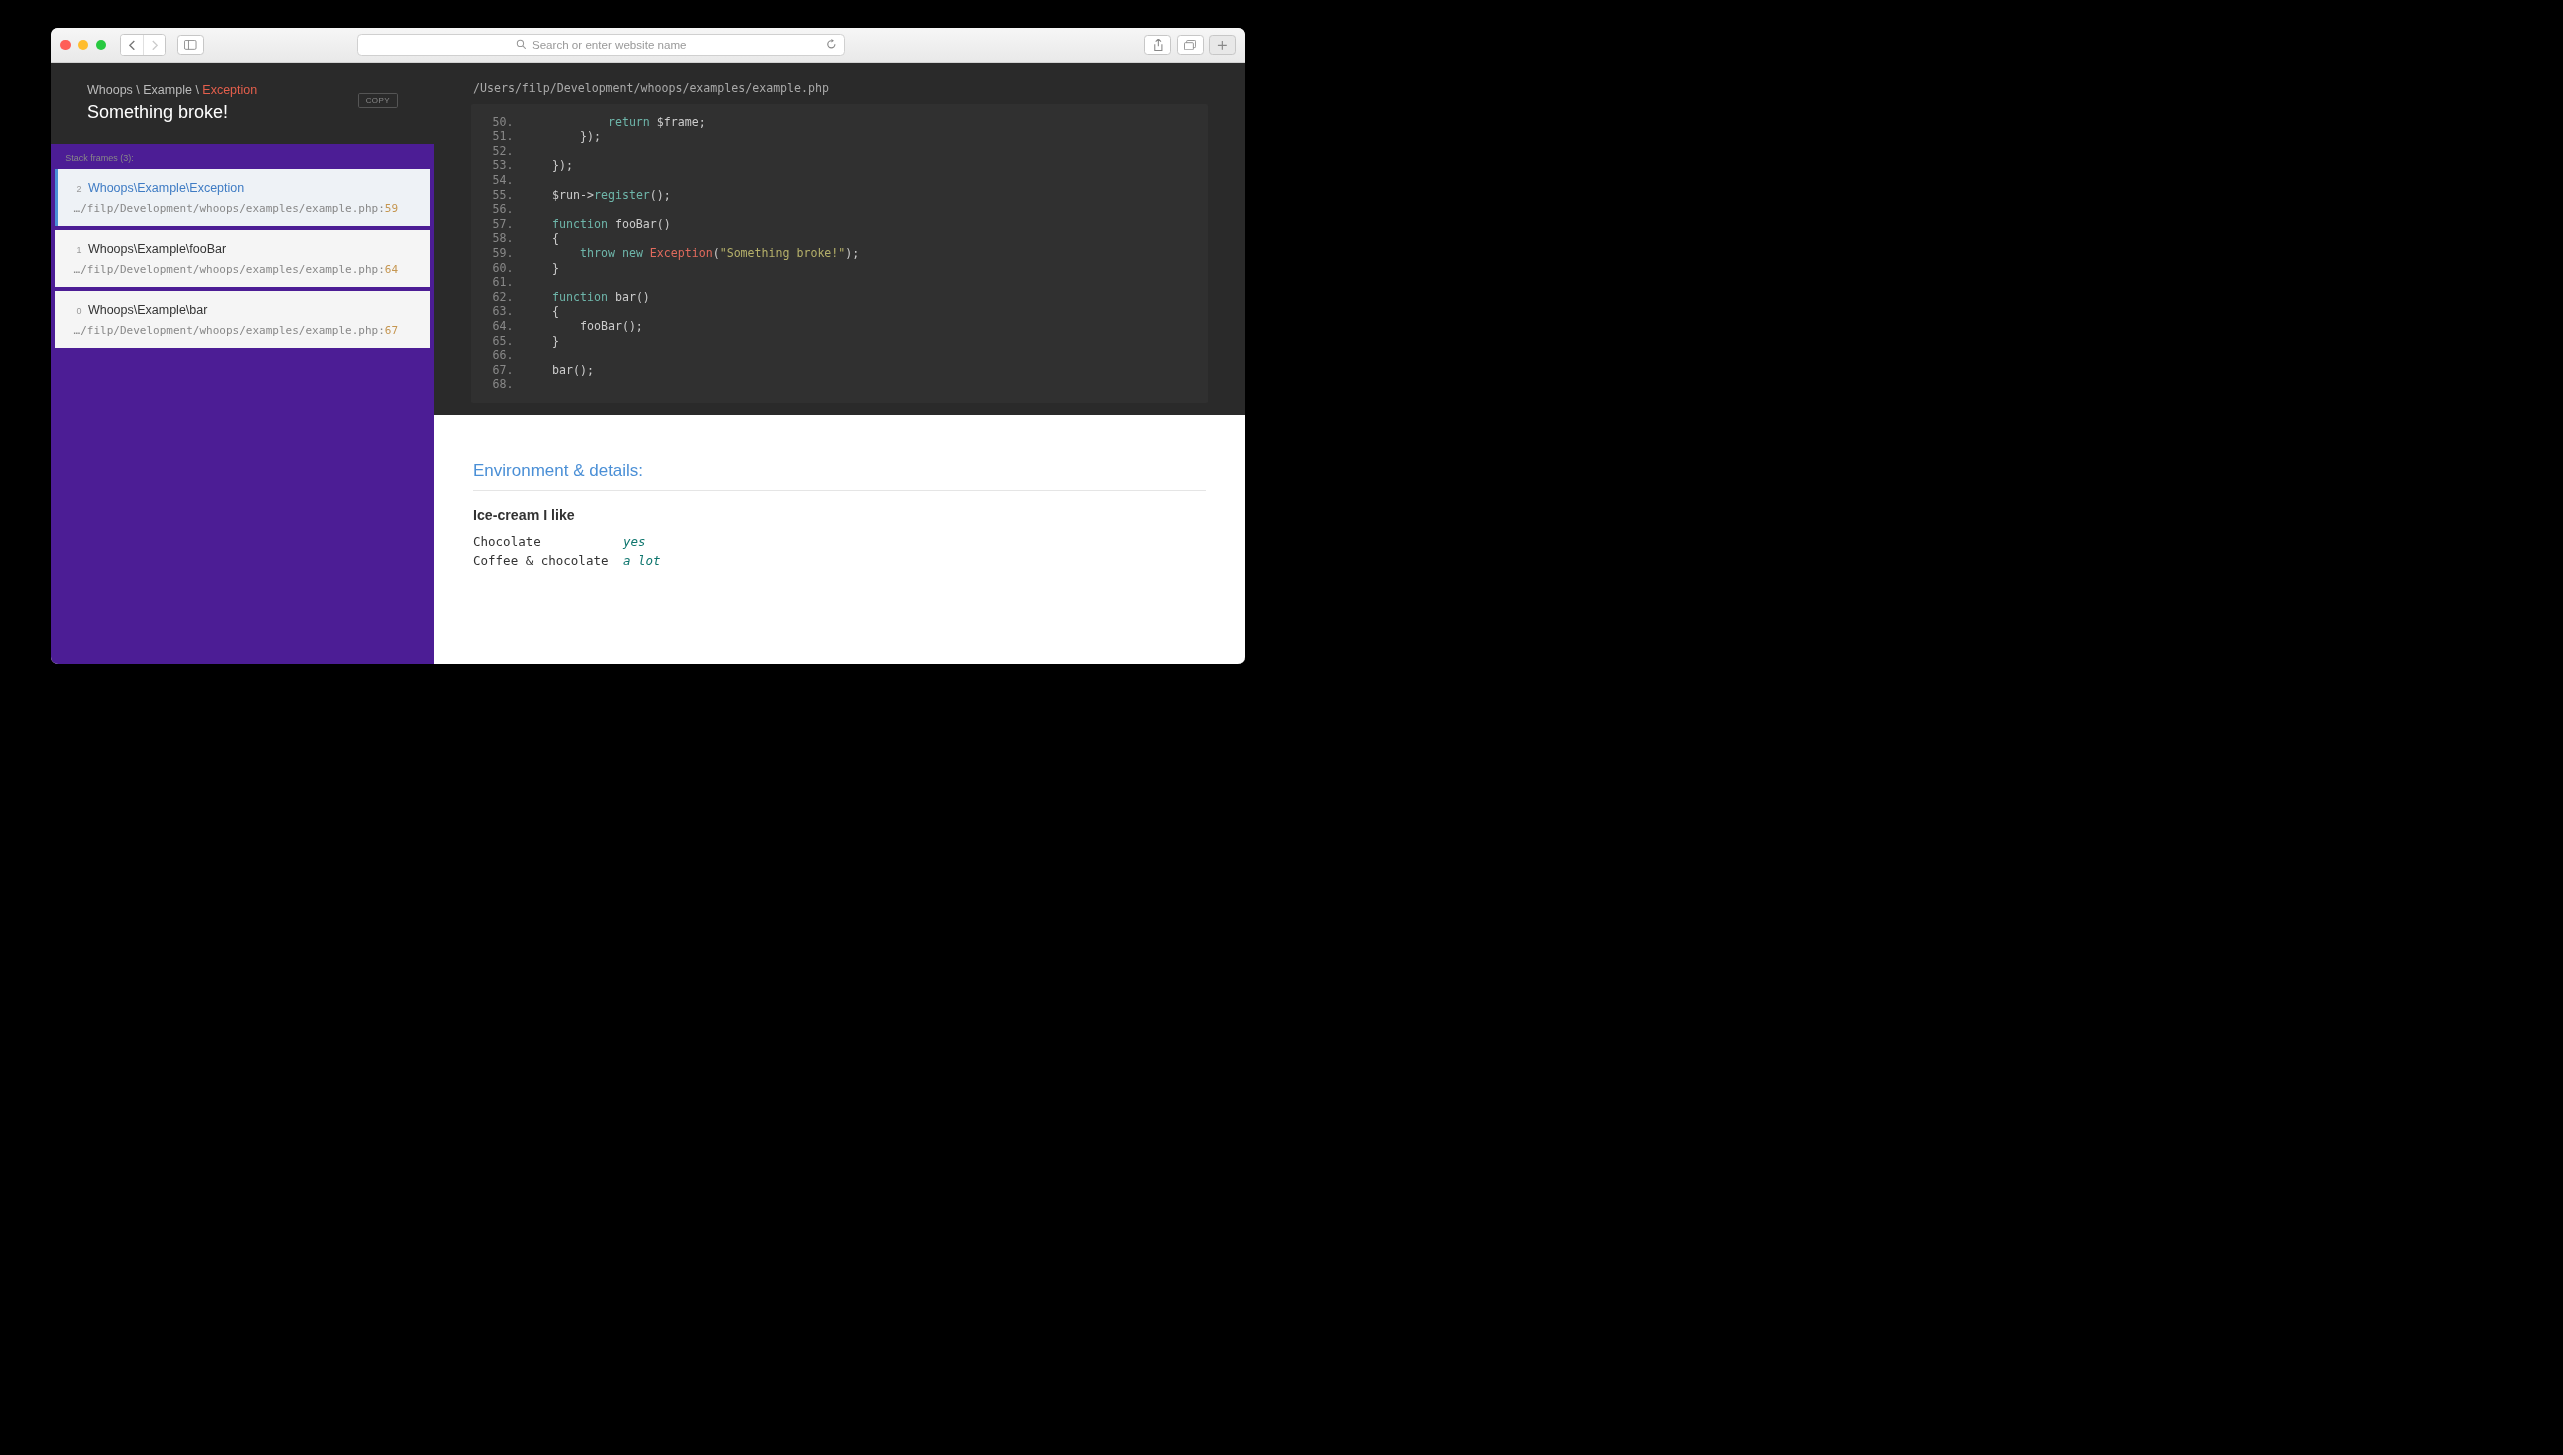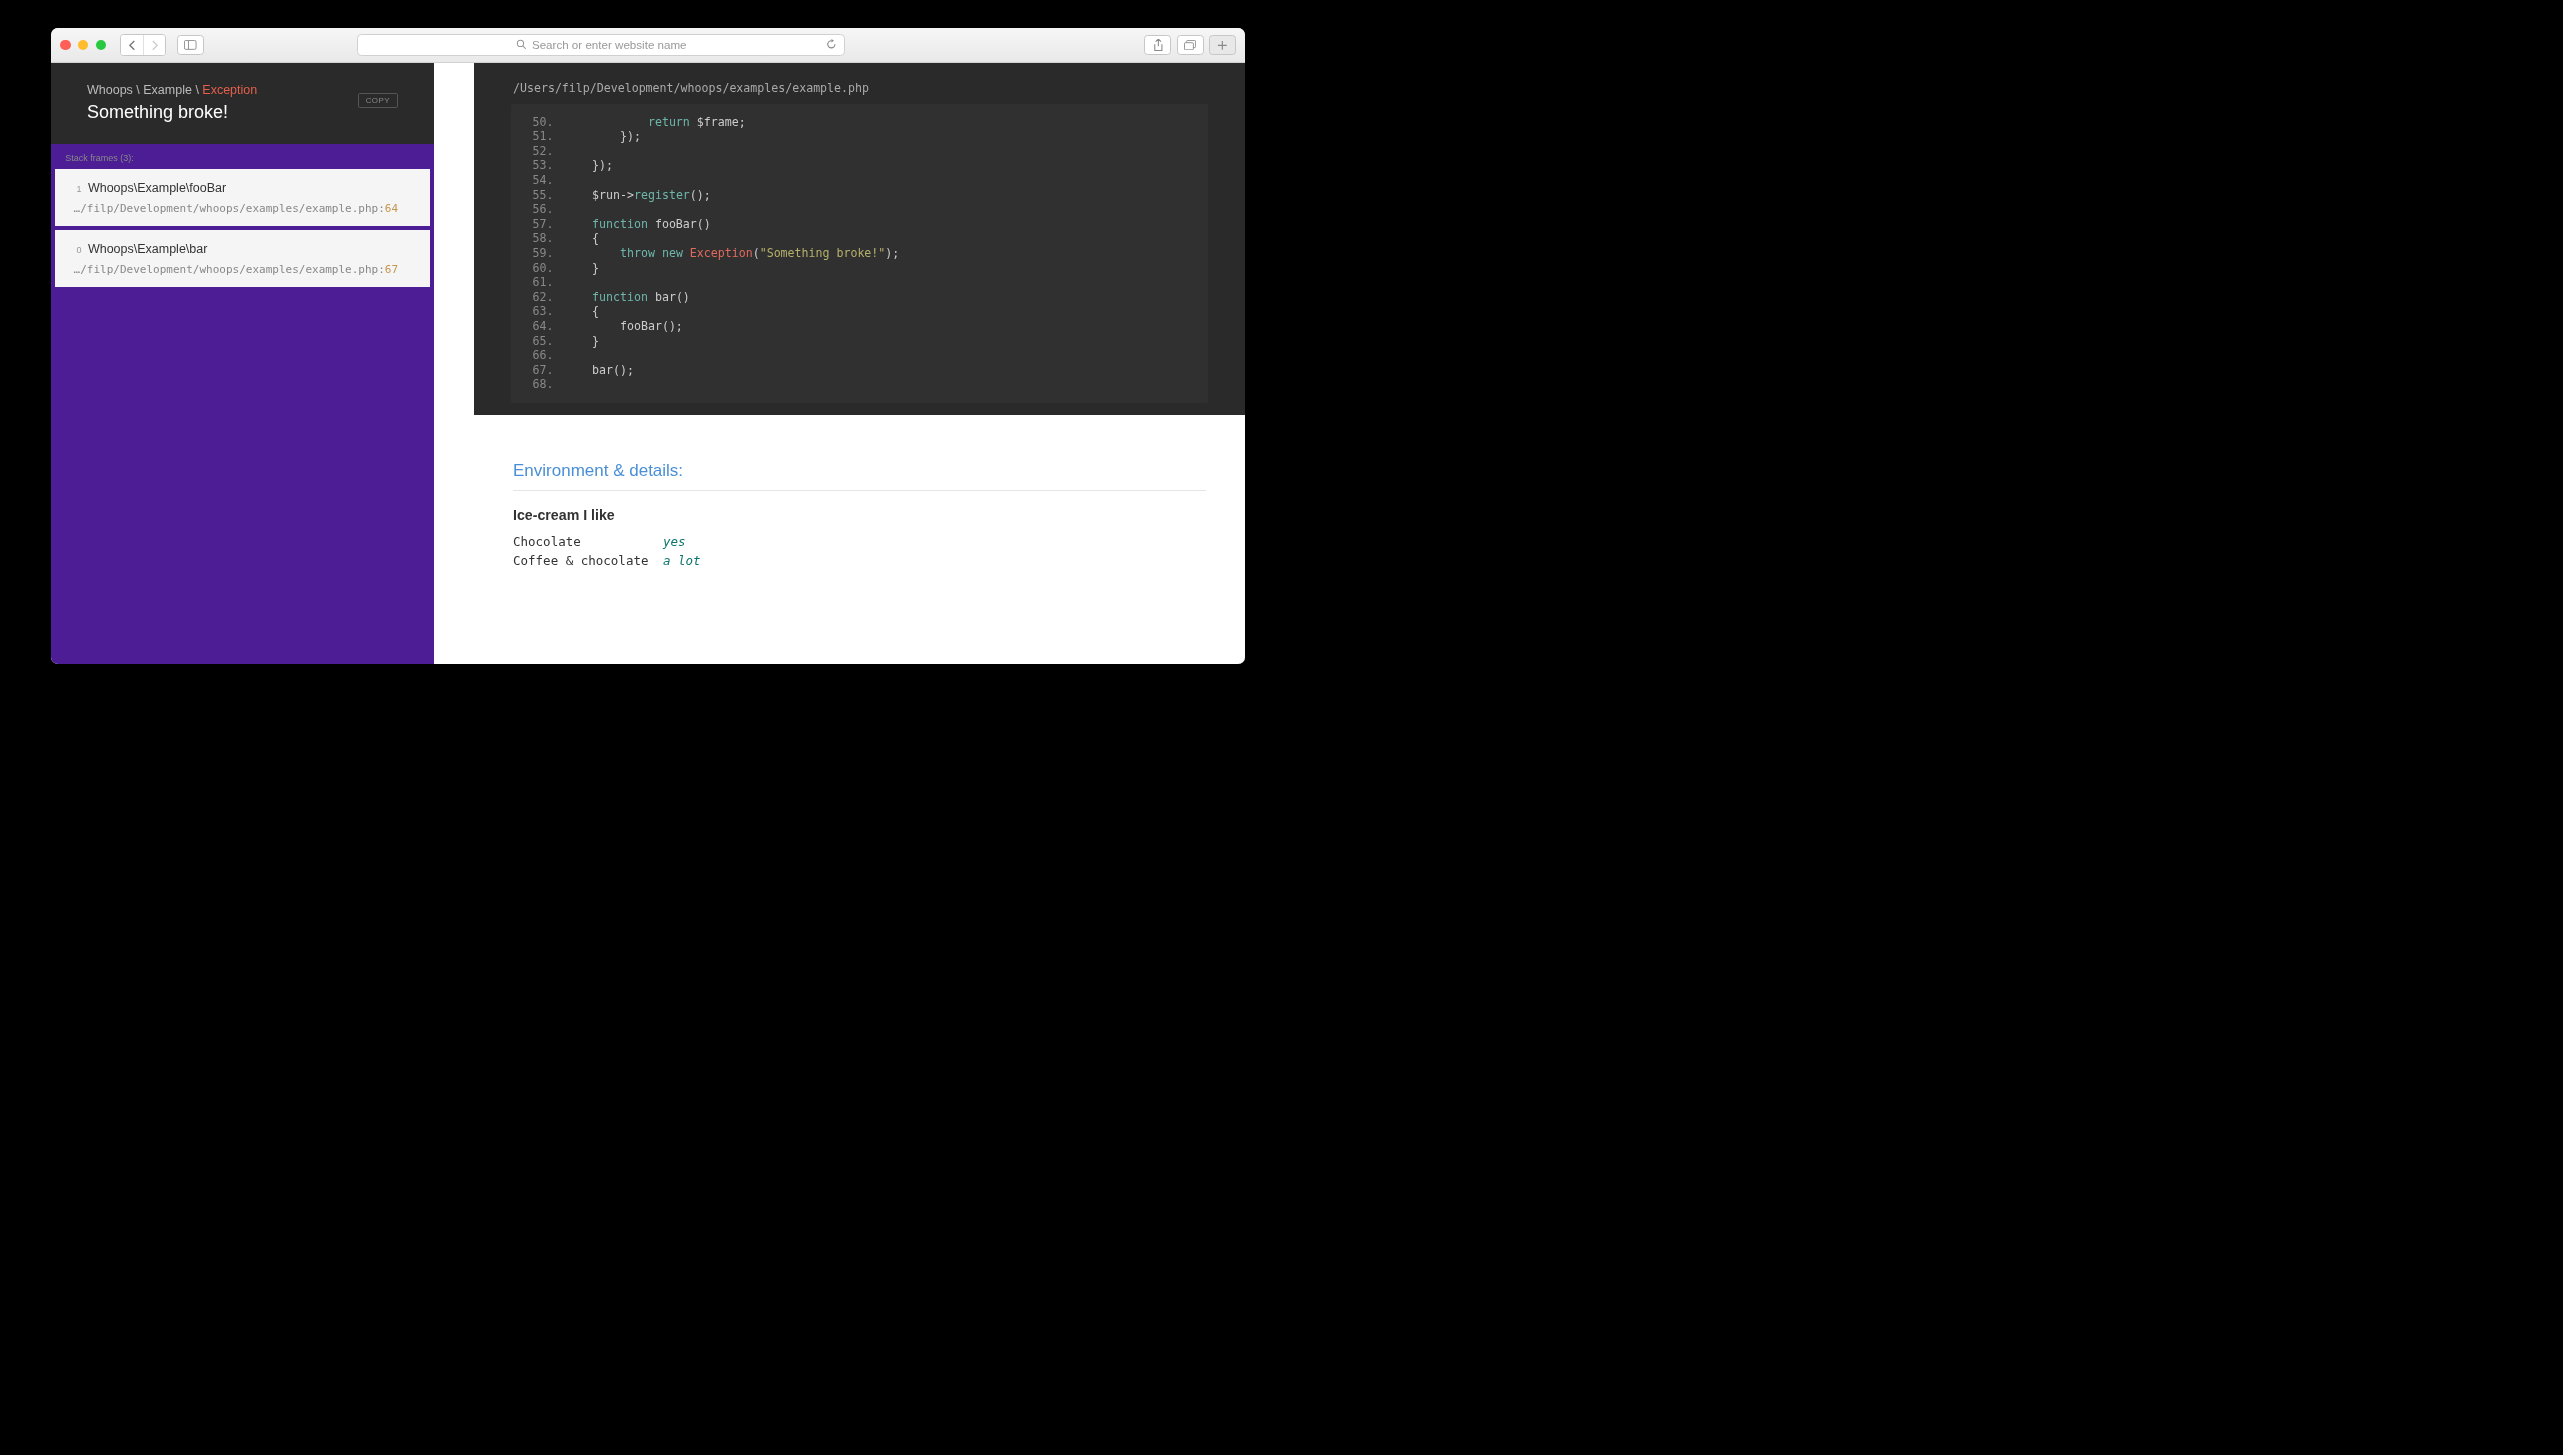--- a/index.html
+++ b/index.html
@@ -169,21 +169,20 @@
   margin-top: 7.1px;
 }
 .frame-path .line-no { color: #c59650; }
 .right-panel {
   flex: 1;
   background: #2a2a2a;
   overflow-y: auto;
   color: #ccc;
   display: flex;
   flex-direction: column;
-  margin-left: 40px;
 }
 .file-path {
   padding: 18px 39px 9px;
   font-family: ui-monospace, Menlo, Consolas, monospace;
   font-size: 11.6px;
   color: #aaa;
 }
 .code-block {
   background: #303030;
   margin: 0 37px 12.5px;
@@ -300,20 +299,21 @@
     <div class="left-panel">
       <div class="exception-header">
         <div class="exc-namespace">
           <span>Whoops \ Example \ </span><span class="exc-class">Exception</span>
         </div>
         <div class="exc-message">Something broke!</div>
         <div class="copy-btn">COPY</div>
       </div>
       <div class="stack-frames-label">Stack frames (3):</div>
       <div class="frames-list" id="frames-list">
+          <div class="frame active"><span class="frame-num">2</span><span class="frame-title">Whoops\Example\Exception</span><div class="frame-path">…/filp/Development/whoops/examples/example.php:<span class="line-no">59</span></div></div>
           <div class="frame"><span class="frame-num">1</span><span class="frame-title">Whoops\Example\fooBar</span><div class="frame-path">…/filp/Development/whoops/examples/example.php:<span class="line-no">64</span></div></div>
           <div class="frame"><span class="frame-num">0</span><span class="frame-title">Whoops\Example\bar</span><div class="frame-path">…/filp/Development/whoops/examples/example.php:<span class="line-no">67</span></div></div>
         </div>
     </div>
 
     <div class="right-panel">
       <div class="file-path">/Users/filp/Development/whoops/examples/example.php</div>
       <div class="code-block" id="code-block"><div class="code-line"><span class="ln">50.</span>            <span class="tok-kw">return</span> $frame;</div><div class="code-line"><span class="ln">51.</span>        });</div><div class="code-line"><span class="ln">52.</span></div><div class="code-line"><span class="ln">53.</span>    });</div><div class="code-line"><span class="ln">54.</span></div><div class="code-line"><span class="ln">55.</span>    $run-&gt;<span class="tok-fn">register</span>();</div><div class="code-line"><span class="ln">56.</span></div><div class="code-line"><span class="ln">57.</span>    <span class="tok-kw">function</span> fooBar<span>()</span></div><div class="code-line"><span class="ln">58.</span>    {</div><div class="code-line"><span class="ln">59.</span>        <span class="tok-kw">throw</span> <span class="tok-new">new</span> <span class="tok-err">Exception</span>(<span class="tok-str">"Something broke!"</span>);</div><div class="code-line"><span class="ln">60.</span>    }</div><div class="code-line"><span class="ln">61.</span></div><div class="code-line"><span class="ln">62.</span>    <span class="tok-kw">function</span> bar<span>()</span></div><div class="code-line"><span class="ln">63.</span>    {</div><div class="code-line"><span class="ln">64.</span>        fooBar();</div><div class="code-line"><span class="ln">65.</span>    }</div><div class="code-line"><span class="ln">66.</span></div><div class="code-line"><span class="ln">67.</span>    bar();</div><div class="code-line"><span class="ln">68.</span></div></div>
       <div class="details-section">
         <div class="details-heading">Environment &amp; details:</div>

